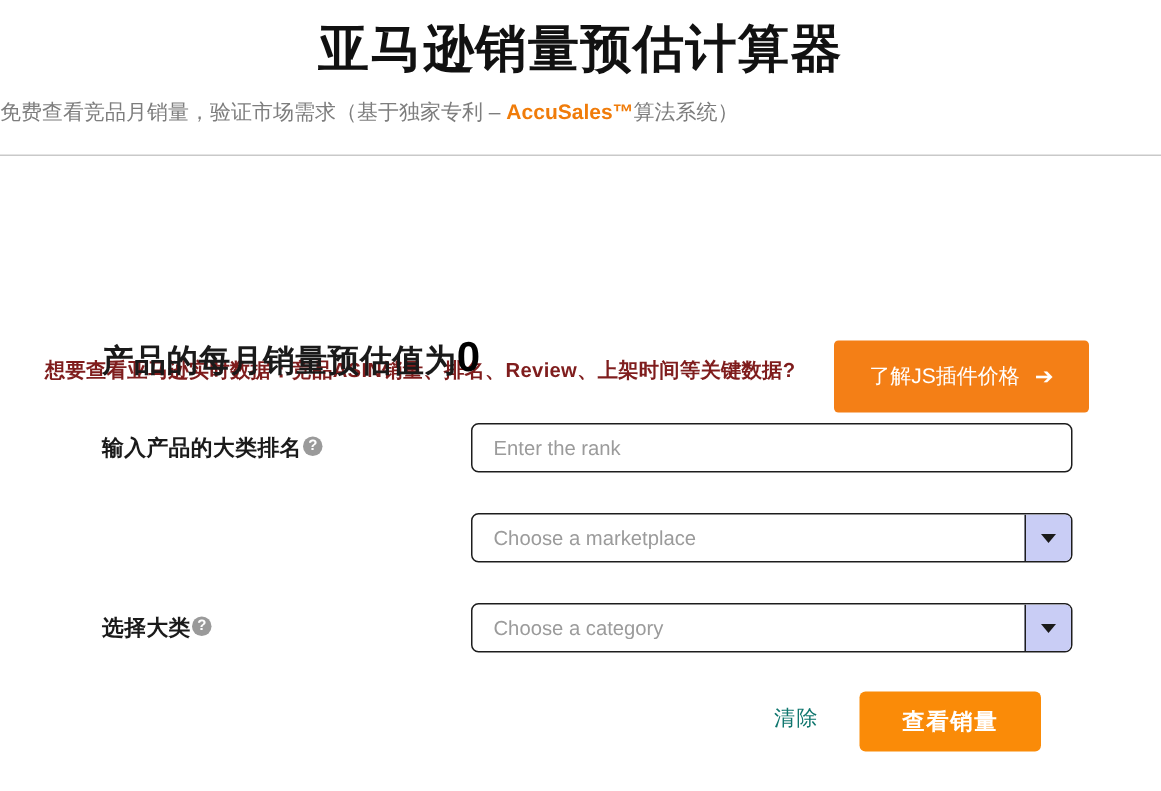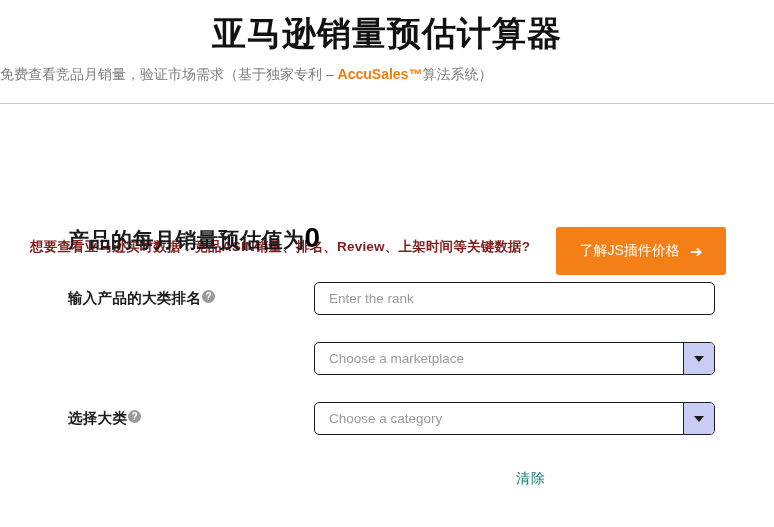--- a/index.html
+++ b/index.html
@@ -287,13 +287,14 @@
       <button class="dropdown-toggle">
         <span class="caret"></span>
       </button>
     </div>
   </div>
 
 </div>
 
 <div class="actions">
   <button class="btn-clear">清除</button>
+  <button class="btn-submit">查看销量</button>
 </div>
 
 </body></html>

